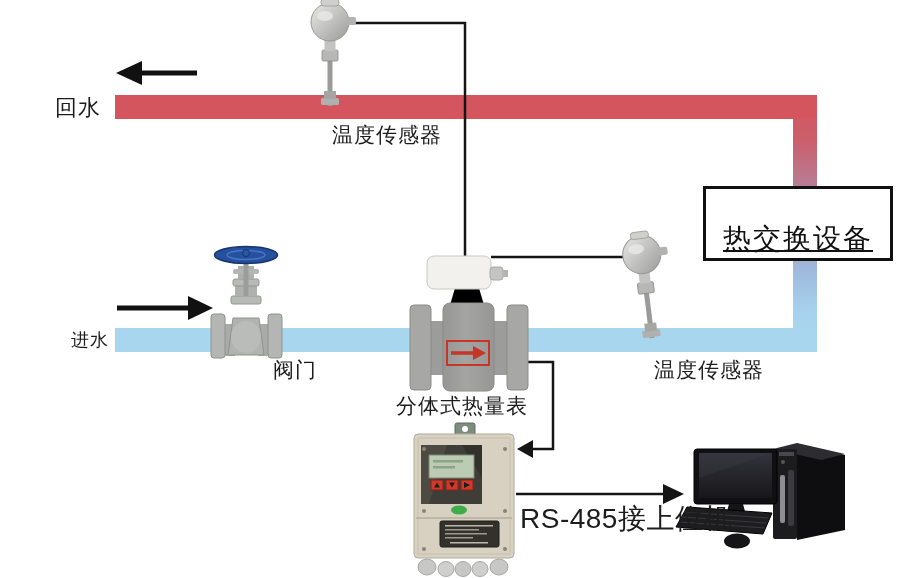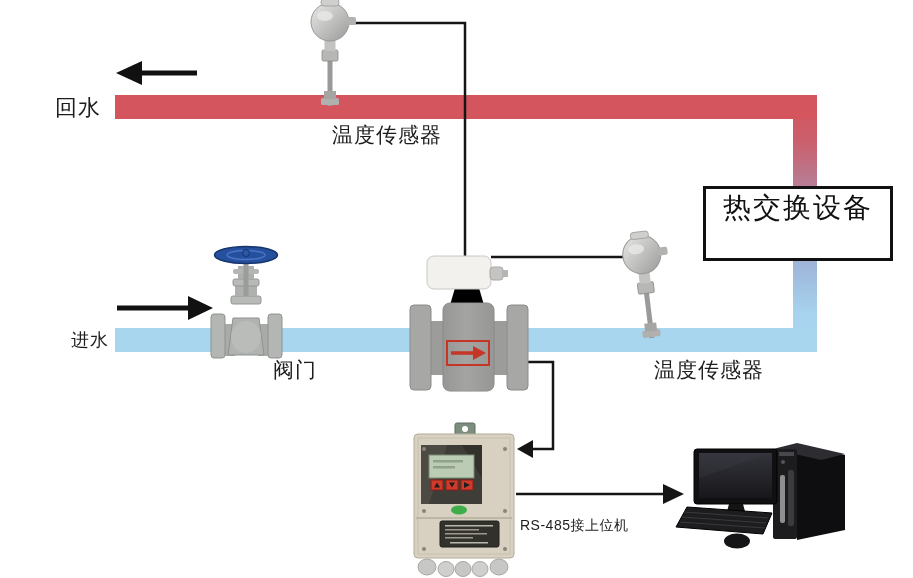--- a/index.html
+++ b/index.html
@@ -8,26 +8,26 @@
     font-family:"Liberation Sans","DejaVu Sans",sans-serif;color:#1a1a1a;
   }
   .stage svg{position:absolute;left:0;top:0;}
   .lbl{position:absolute;white-space:nowrap;color:#1d1d1d;letter-spacing:1px;text-align:center;}
   .lbl-return{left:55px;top:93px;font-size:22px;}
   .lbl-inlet{left:71px;top:328px;font-size:18px;}
   .lbl-tsensor-top{left:332px;top:121px;font-size:21px;}
   .lbl-valve{left:226px;top:356px;font-size:21px;margin-left:47px;}
   .lbl-heatmeter{left:396px;top:392px;font-size:21px;}
   .lbl-tsensor-right{left:654px;top:356px;font-size:21px;}
-  .lbl-rs485{left:520px;top:517px;font-size:14px;letter-spacing:0.5px;}
+  .lbl-rs485{left:520px;top:500px;font-size:28px;letter-spacing:0.5px;}
   .hx-box{
     position:absolute;left:703px;top:186px;width:190px;height:75px;
     box-sizing:border-box;border:3px solid #111;background:#ffffff;
-    display:flex;align-items:flex-start;justify-content:center;
-    font-size:28px;letter-spacing:2px;color:#111;
+    display:flex;align-items:flex-end;justify-content:center;
+    font-size:28px;letter-spacing:2px;color:#111;text-decoration:underline;
   }
 </style>
 </head>
 <body>
 
 <div class="stage">
 
   <svg width="913" height="578" viewBox="0 0 913 578">
     <defs>
       <linearGradient id="riser" x1="0" y1="0" x2="0" y2="1">
@@ -199,16 +199,17 @@
   </svg>
 
   <div class="hx-box">
     <span>热交换设备</span>
   </div>
 
   <div class="lbl lbl-return">回水</div>
   <div class="lbl lbl-inlet">进水</div>
   <div class="lbl lbl-tsensor-top">温度传感器</div>
   <div class="lbl lbl-valve">阀门</div>
+  <div class="lbl lbl-heatmeter">分体式热量表</div>
   <div class="lbl lbl-tsensor-right">温度传感器</div>
   <div class="lbl lbl-rs485">RS-485接上位机</div>
 
 </div>
 
 </body></html>

